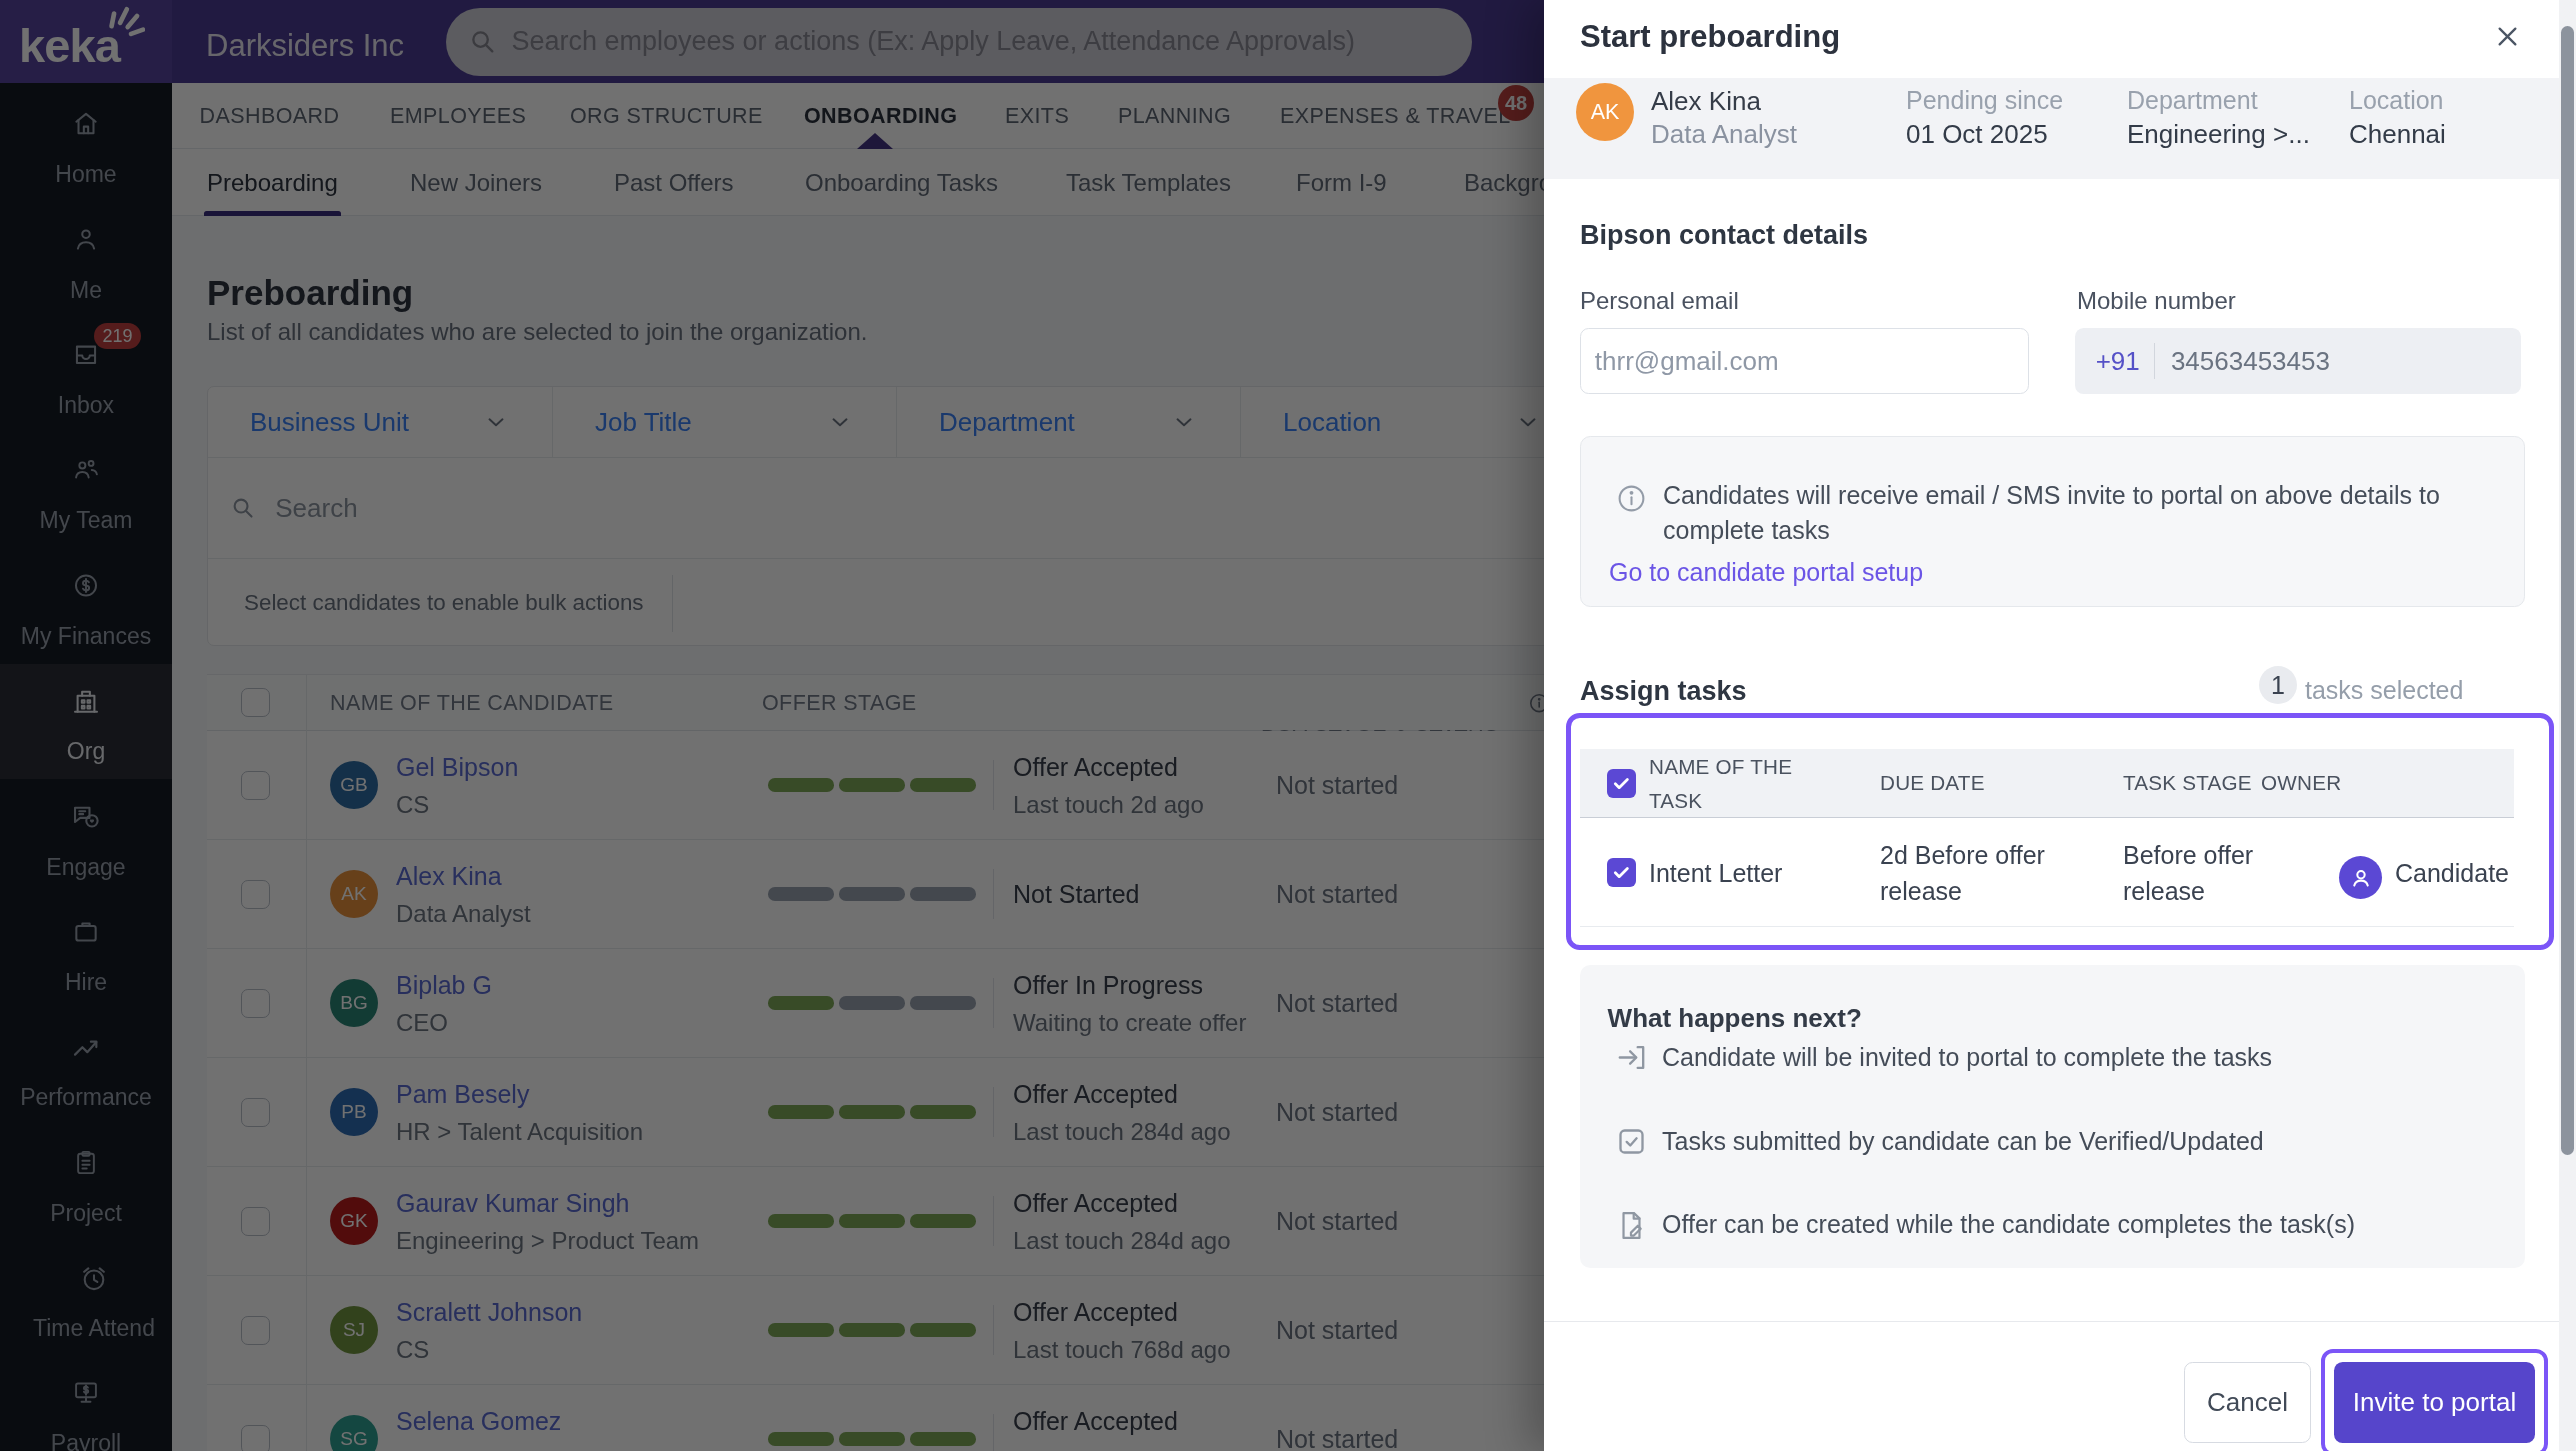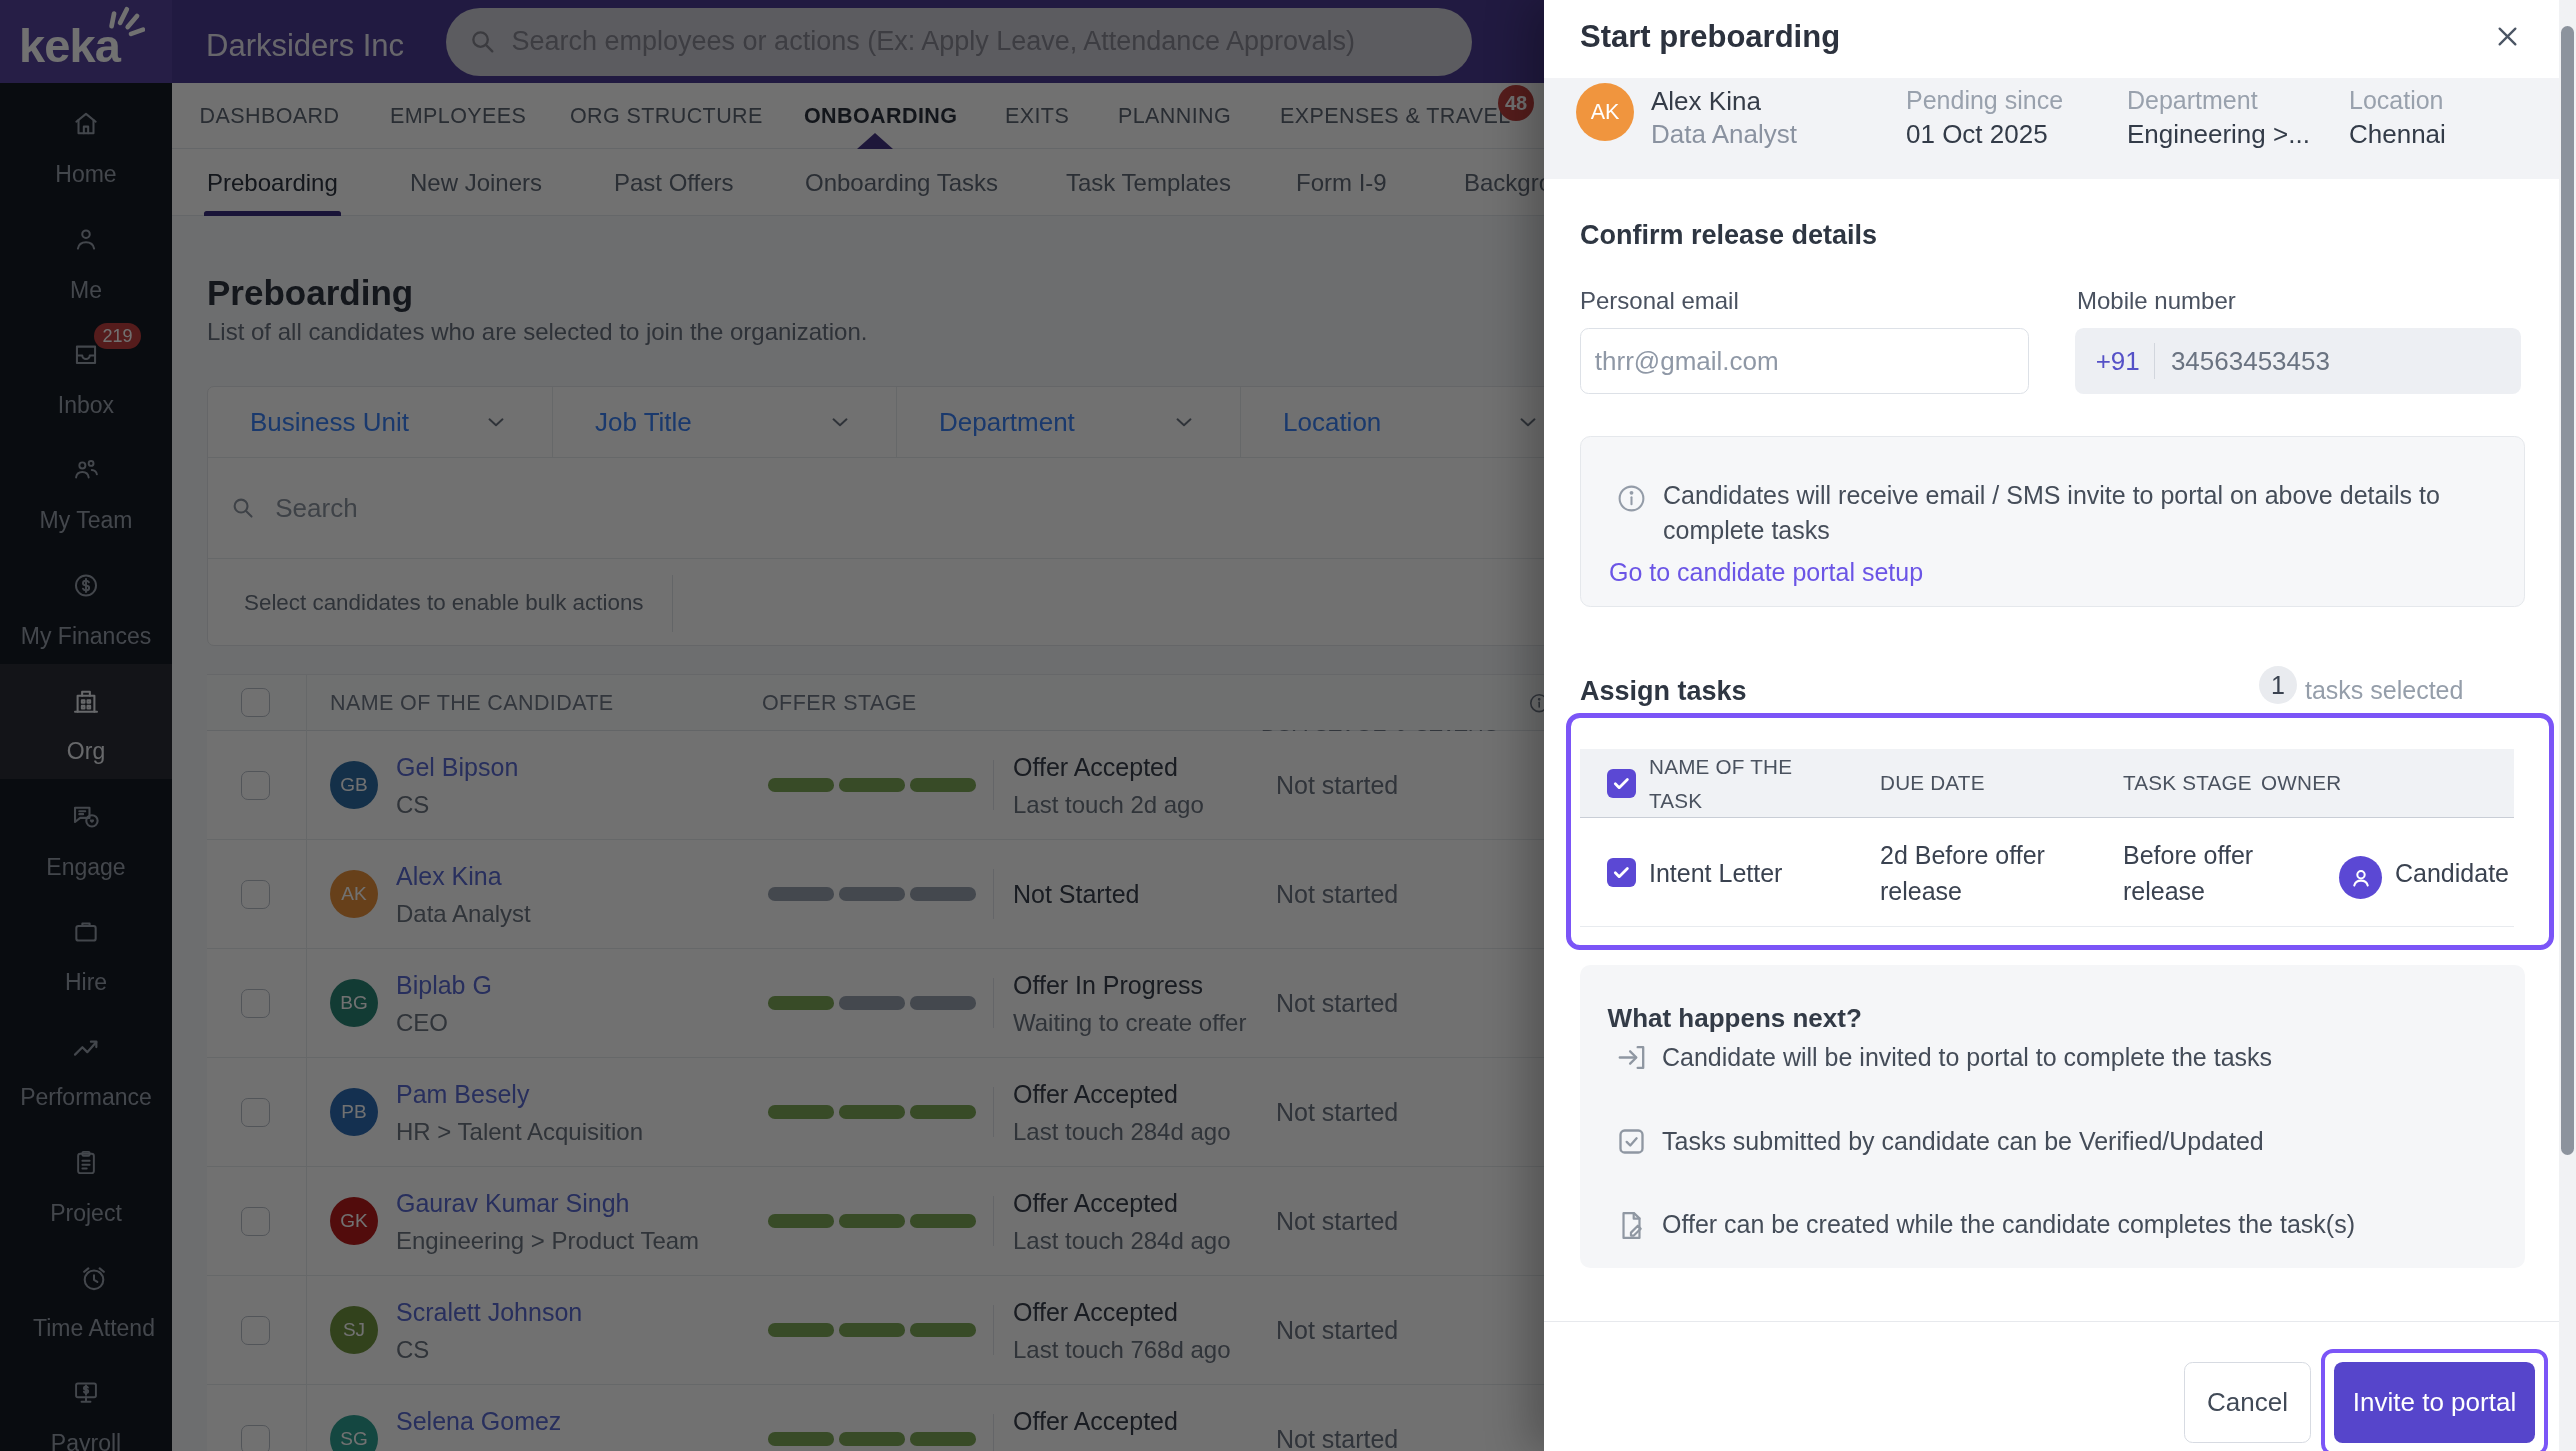--- a/index.html
+++ b/index.html
@@ -446,21 +446,21 @@
       <div class="avatar">AK</div>
       <div class="bn" style="left:107px;">Alex Kina</div>
       <div class="bg2" style="left:107px;">Data Analyst</div>
       <div class="bl" style="left:362px;">Pending since</div>
       <div class="bv" style="left:362px;">01 Oct 2025</div>
       <div class="bl" style="left:583px;">Department</div>
       <div class="bv" style="left:583px;">Engineering &gt;...</div>
       <div class="bl" style="left:805px;">Location</div>
       <div class="bv" style="left:805px;">Chennai</div>
     </div>
-    <div class="d-h2" style="top:222px;">Confirm release details</div>
+    <div class="d-h2" style="top:222px;">Bipson contact details</div>
     <div class="d-lbl" style="left:36px;top:289px;">Personal email</div>
     <div class="d-lbl" style="left:533px;top:289px;">Mobile number</div>
     <div class="d-input">
       <input type="text" placeholder="thrr@gmail.com" style="">
     </div>
     <div class="d-mobile">
       <span class="cc">+91</span>
       <span class="mdiv"></span>
       <span class="mno">34563453453</span>
     </div>

